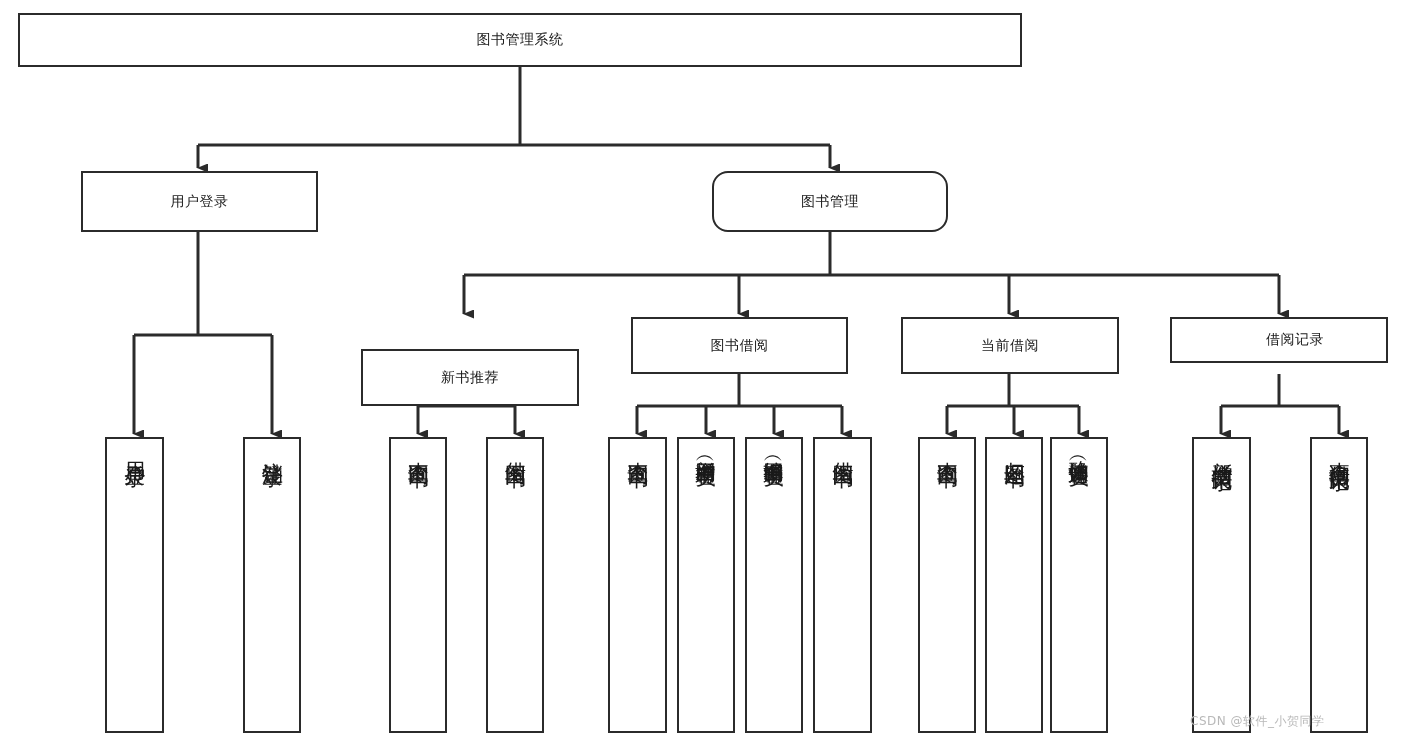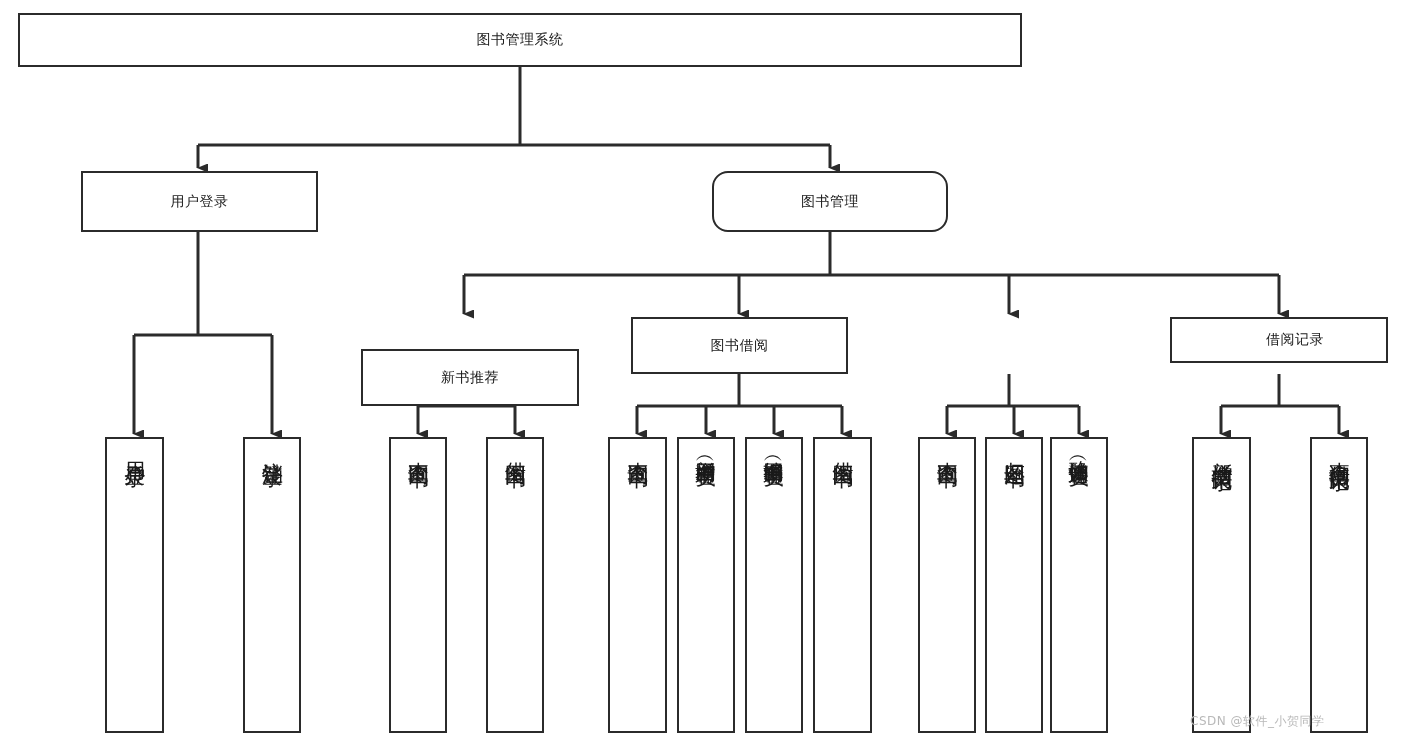--- a/index.html
+++ b/index.html
@@ -141,20 +141,23 @@
   <div class="node horiz" id="node-l1-1" style="left: 712px; top: 171px; width: 236px; height: 61px; border-radius: 16px;">
     <span class="node-label">图书管理</span>
   </div>
 
   <div class="node horiz" id="node-l2-0" style="left: 361px; top: 317px; width: 218px; height: 57px; margin-top: 32px;">
     <span class="node-label">新书推荐</span>
   </div>
   <div class="node horiz" id="node-l2-1" style="left: 631px; top: 317px; width: 217px; height: 57px;">
     <span class="node-label">图书借阅</span>
   </div>
+  <div class="node horiz" id="node-l2-2" style="left: 901px; top: 317px; width: 218px; height: 57px;">
+    <span class="node-label">当前借阅</span>
+  </div>
   <div class="node horiz" id="node-l2-3" style="left: 1170px; top: 317px; width: 218px; height: 46px; padding-left: 32px;">
     <span class="node-label">借阅记录</span>
   </div>
 
   <div class="node vert" id="node-leaf-0" style="left: 105px; top: 437px; width: 59px; height: 296px;">
     <span class="node-label">用户登录</span>
   </div>
   <div class="node vert" id="node-leaf-1" style="left: 243px; top: 437px; width: 58px; height: 296px;">
     <span class="node-label">注销登录</span>
   </div>

